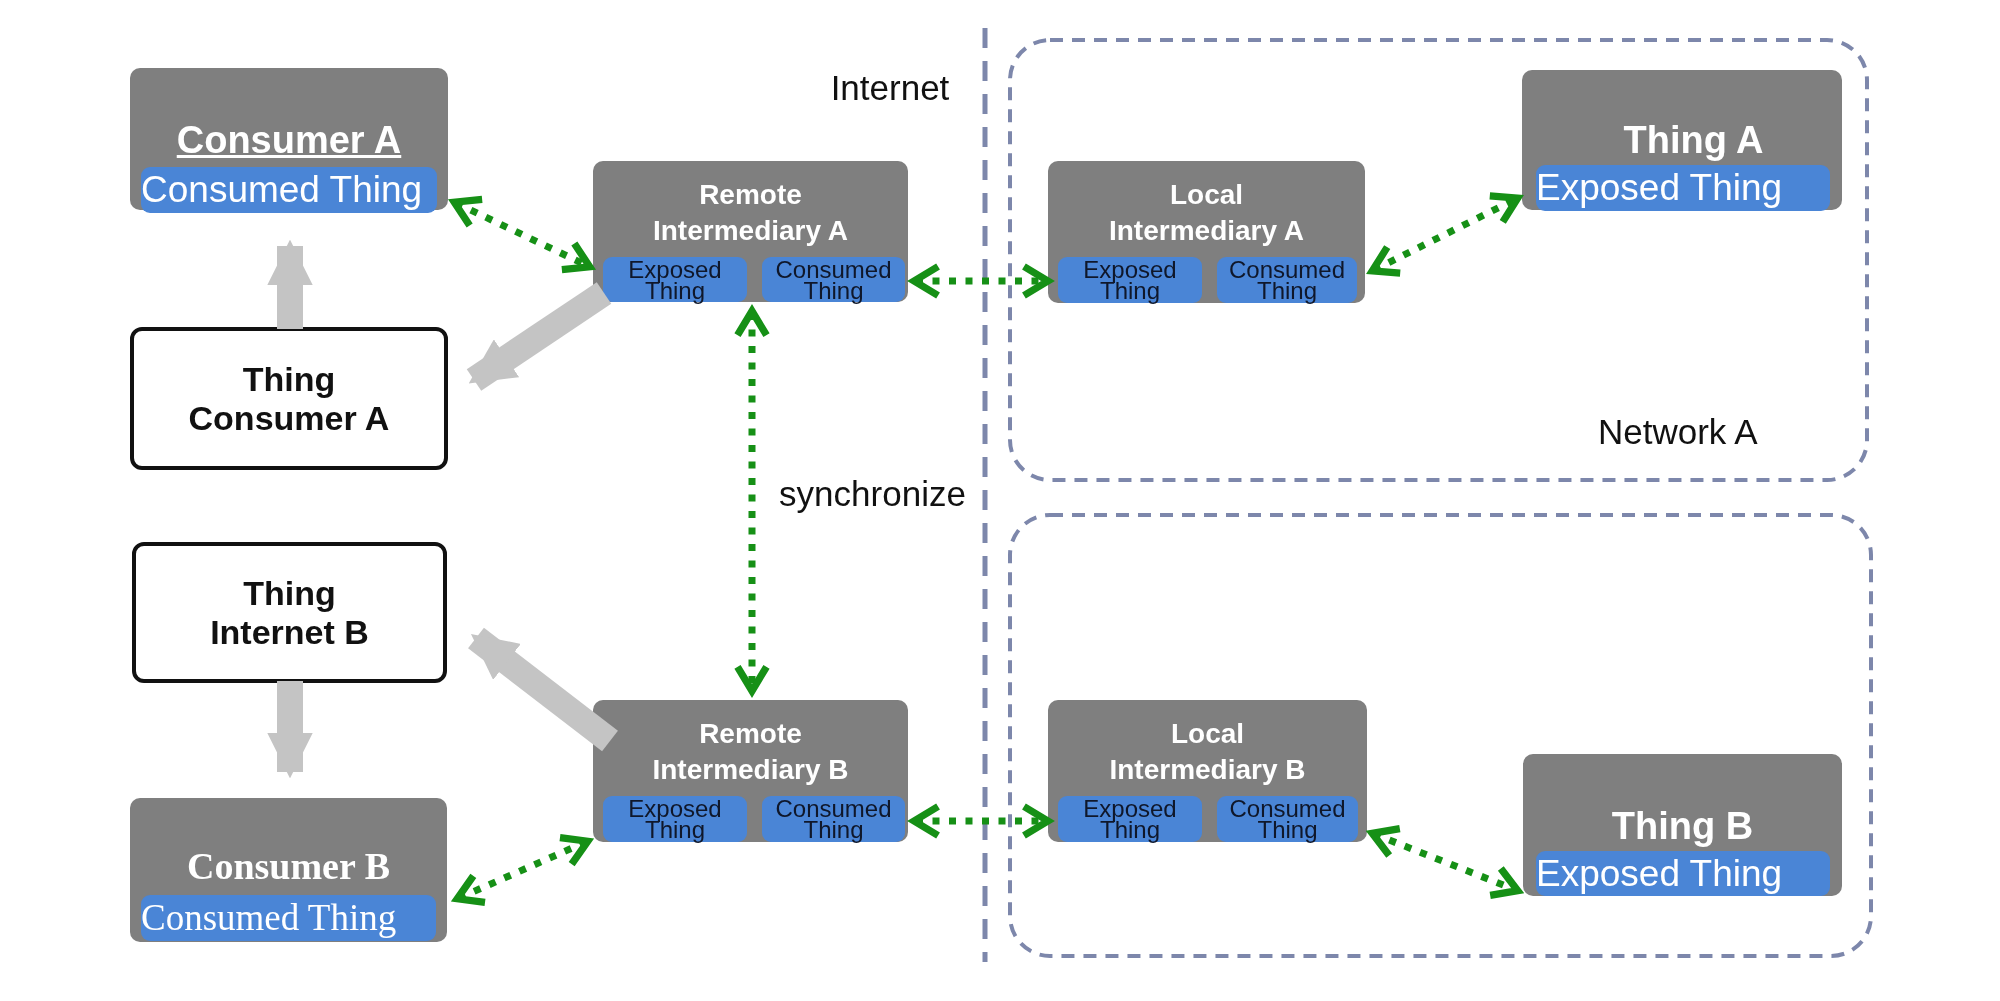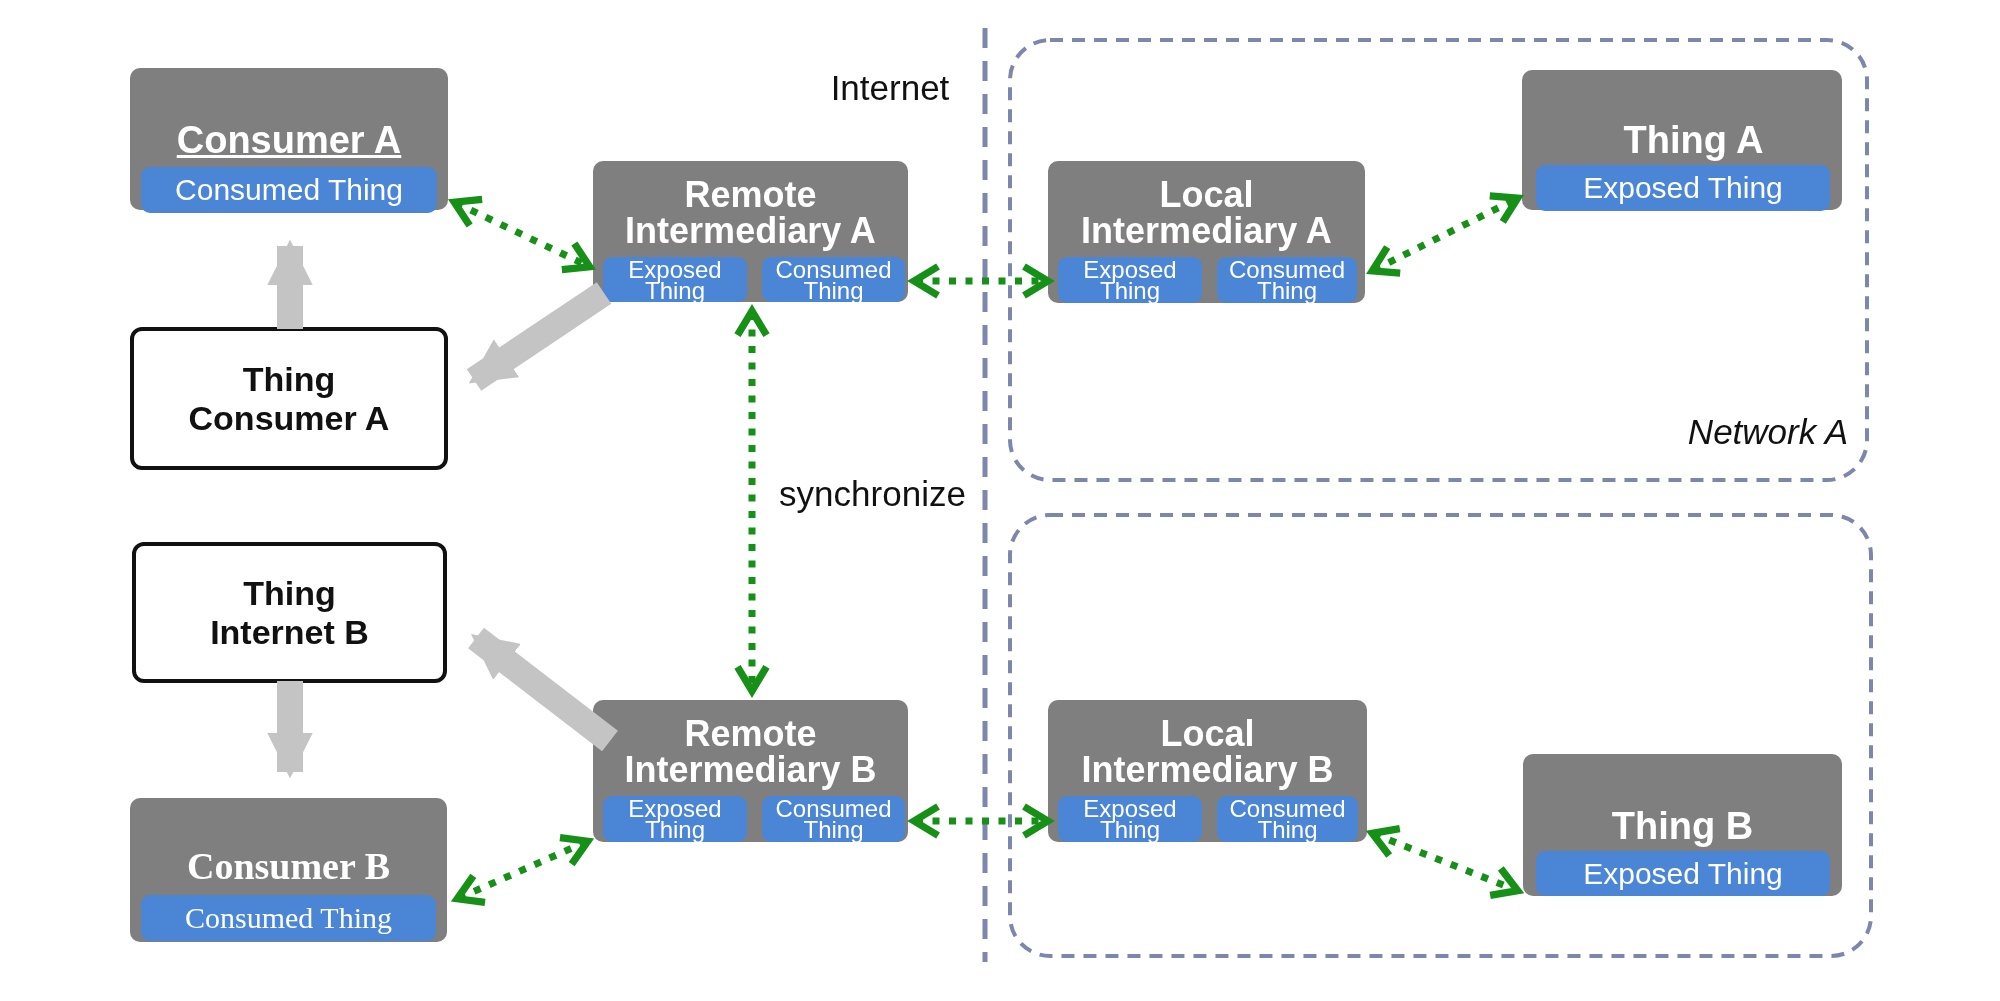--- a/index.html
+++ b/index.html
@@ -3,30 +3,30 @@
 <meta charset="utf-8">
 <style>
   html,body{margin:0;padding:0;background:#ffffff;}
   #stage{
     position:relative;width:2000px;height:1001px;background:#ffffff;overflow:hidden;
     font-family:"Liberation Sans","DejaVu Sans",sans-serif;
   }
   #arrow-layer{position:absolute;left:0;top:0;width:2000px;height:1001px;pointer-events:none;}
   .card{position:absolute;background:#7f7f7f;border-radius:10px;color:#ffffff;}
   .card-title{position:absolute;left:0;right:0;text-align:center;font-weight:bold;font-size:38px;line-height:44px;white-space:nowrap;}
-  .card-title.two-line{font-size:36px;line-height:36px;}
+  .card-title.two-line{font-size:28px;line-height:36px;}
   .card-title.two-line div{white-space:nowrap;}
-  .bar{position:absolute;background:#4a85d6;border-radius:9px;text-align:center;font-size:30px;line-height:46px;color:#ffffff;white-space:nowrap;}
-  .port{position:absolute;background:#4a85d6;border-radius:9px;text-align:center;font-size:24px;line-height:21px;padding-top:2px;color:#ffffff;}
+  .bar{position:absolute;background:#4a85d6;border-radius:9px;text-align:left;font-size:37px;line-height:46px;color:#ffffff;white-space:nowrap;}
+  .port{position:absolute;background:#4a85d6;border-radius:9px;text-align:center;font-size:24px;line-height:21px;padding-top:2px;color:#0f172a;}
   .dir-box{position:absolute;background:#ffffff;border:4px solid #111111;border-radius:12px;
     display:flex;align-items:center;justify-content:center;text-align:center;
     font-weight:bold;font-size:34px;line-height:39px;color:#111111;}
   .lbl{position:absolute;font-size:35px;color:#111111;white-space:nowrap;}
   .lbl.center{text-align:center;}
-  .lbl.right{text-align:right;font-style:italic;}
+  .lbl.right{text-align:left;}
 </style>
 </head>
 <body>
 
 <div id="stage">
 
   <div class="card" style="left:130px;top:68px;width:318px;height:142px;">
     <div class="card-title" style="top:50px;text-decoration:underline;">Consumer A</div>
     <div class="bar" style="left:11px;right:11px;top:99px;height:46px;">Consumed Thing</div>
   </div>

